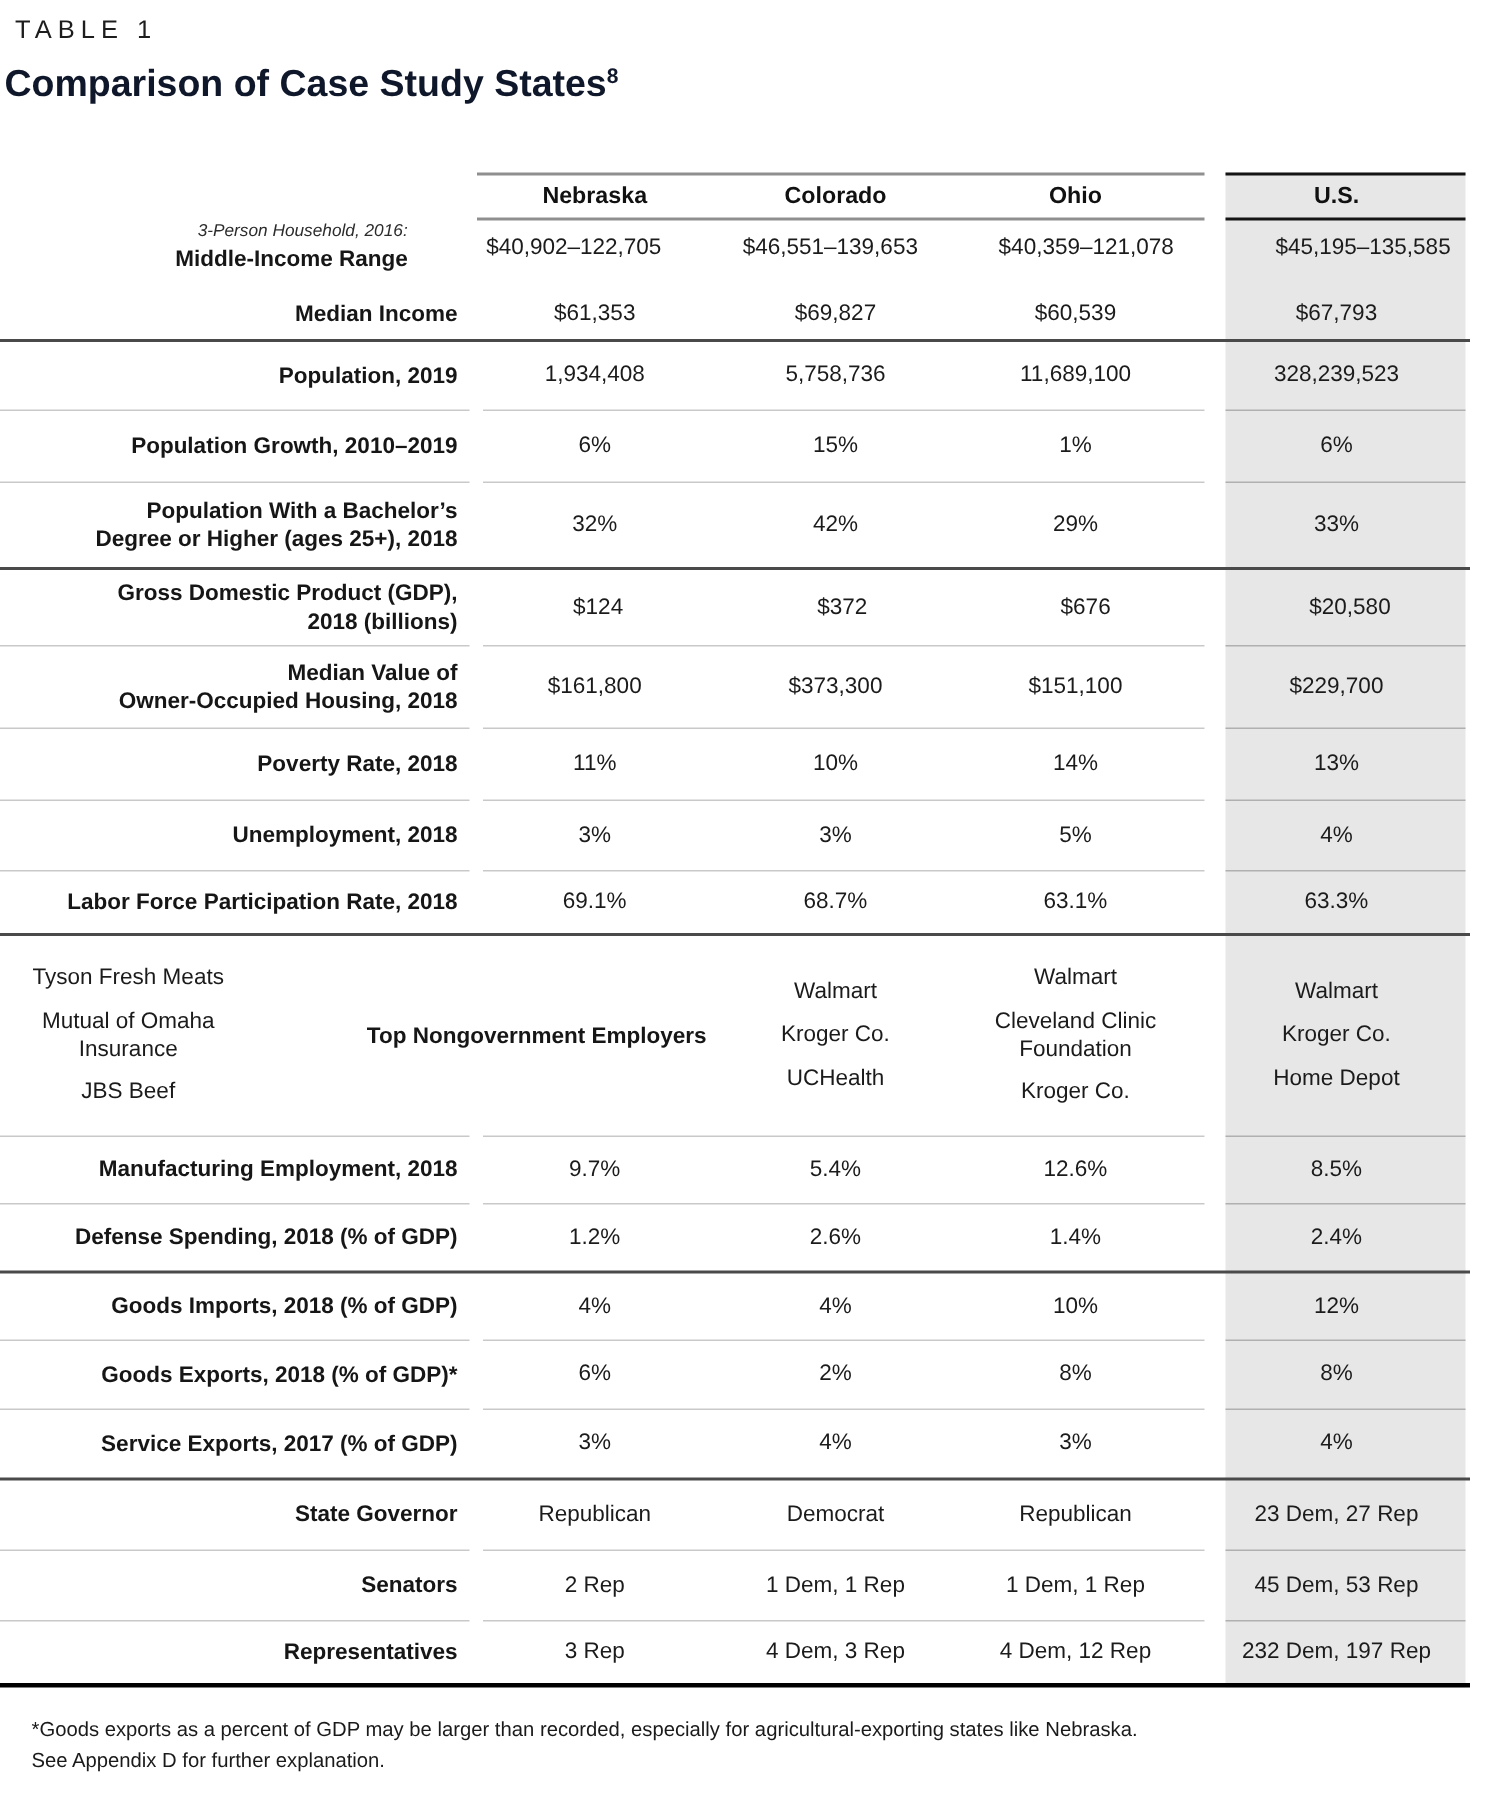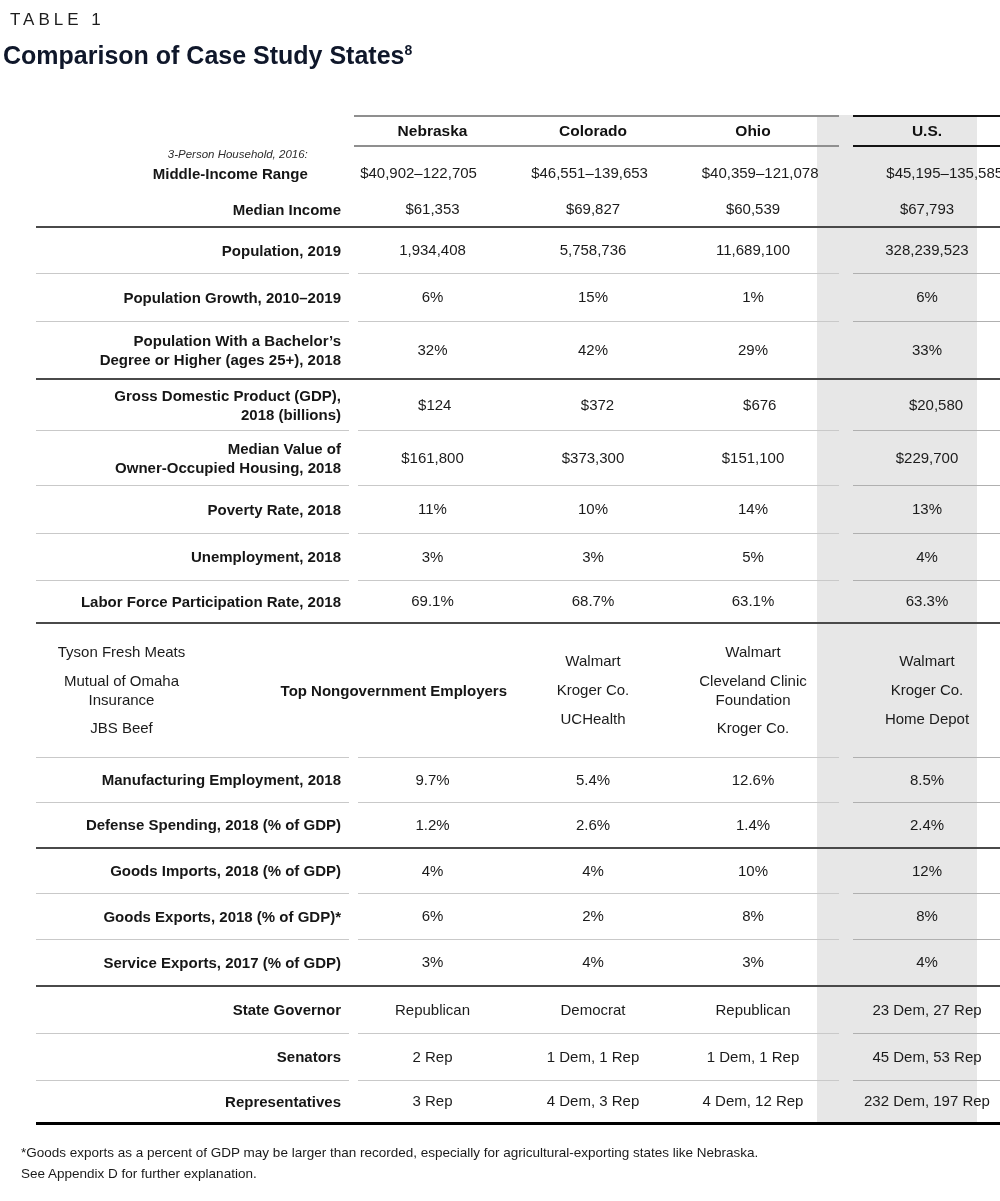--- a/index.html
+++ b/index.html
@@ -8,37 +8,37 @@
 
   
   .title-block{position:absolute;top:8px;left:3px;}
   .kicker{font-size:17px;font-weight:400;letter-spacing:4px;color:#1d1d1d;margin-left:7px;line-height:24px;}
   .main-title{font-size:25px;font-weight:700;color:#0f172a;line-height:32px;margin-top:2px;}
   .main-title .sup{font-size:14px;vertical-align:9px;font-weight:700;}
 
   
   .table-wrap{position:absolute;top:115px;left:0;width:980px;}
   .us-overlay{position:absolute;left:817px;top:0;width:160px;height:1010px;background:#e7e7e7;z-index:0;}
-  .stack{position:relative;z-index:1;padding-left:36px;}
+  .stack{position:relative;z-index:1;}
 
   .row{display:flex;align-items:center;width:980px;box-sizing:border-box;}
   .cell{box-sizing:border-box;}
   .label{width:311px;padding-right:6px;text-align:right;font-weight:700;font-size:15px;
          line-height:1.28;white-space:pre-line;color:#161616;}
   .note{font-style:italic;font-weight:400;font-size:11.5px;color:#2c2c2c;margin-bottom:2px;line-height:1.2;}
   .val{width:160px;text-align:center;font-size:15px;color:#1b1b1b;line-height:1.25;}
   .val.neb{margin-left:5px;width:161px;}
   .val.us{margin-left:14px;}
   .hdr{font-weight:700;font-size:15.5px;color:#111;}
 
   
   .h28{height:28px;} .h33{height:33px;} .h41{height:41px;} .h44{height:44px;}
   .h45{height:45px;} .h46{height:46px;} .h47{height:47px;} .h50{height:50px;justify-content:space-between;}
   .h54{height:54px;} .h56{height:56px;} .h133{height:133px;}
-  .row-income{height:46px;align-items:flex-end;gap:28px;}
+  .row-income{height:46px;align-items:center;gap:28px;}
   .row-income .cell{padding-bottom:10px;}
 
   
   .sep{display:flex;width:980px;}
   .sep-thin{height:1px;}
   .sep-thin .s-label{width:313px;background:#c9c9c9;height:1px;}
   .sep-thin .s-g1{width:9px;height:1px;}
   .sep-thin .s-data{width:481px;background:#c9c9c9;height:1px;}
   .sep-thin .s-g2{width:14px;height:1px;}
   .sep-thin .s-us{width:160px;background:#b0b0b0;height:1px;}

